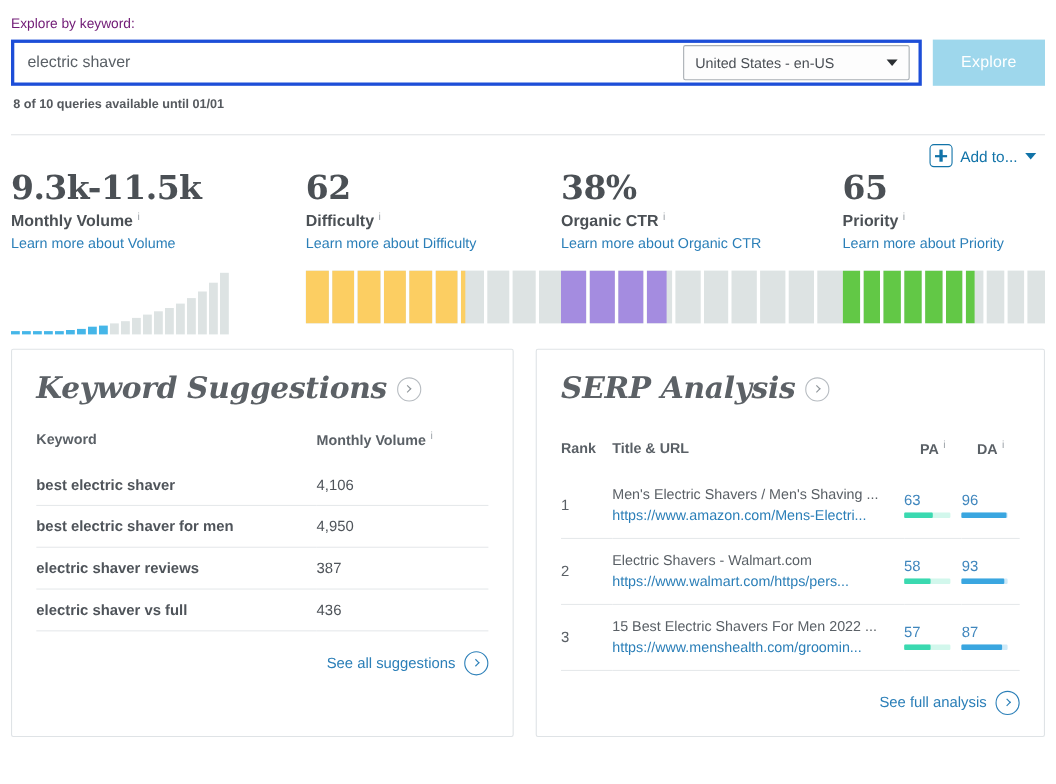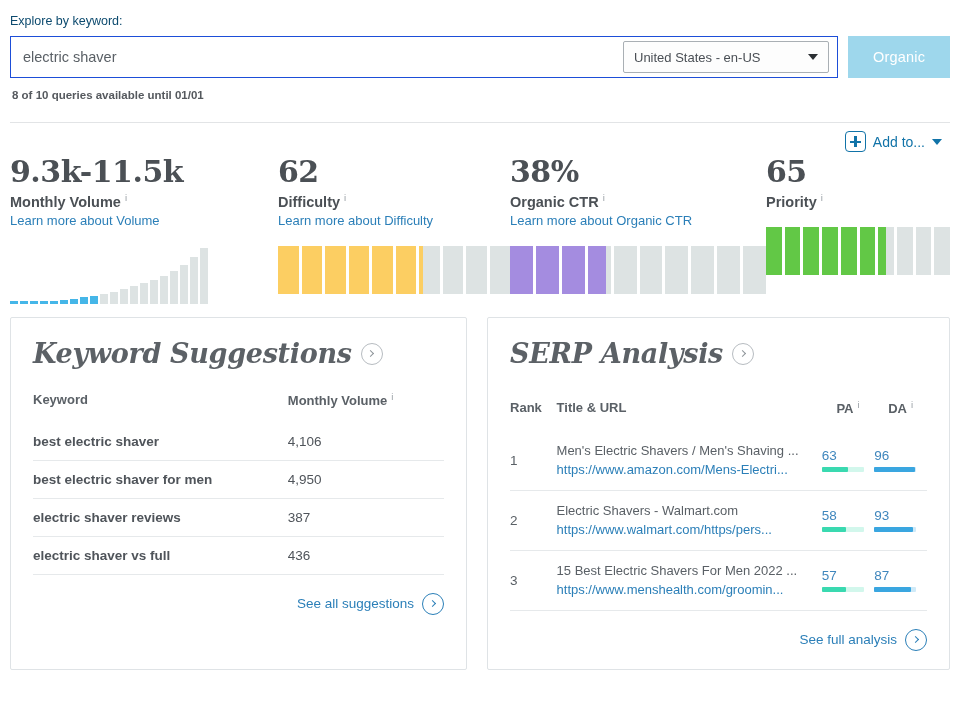--- a/index.html
+++ b/index.html
@@ -8,25 +8,25 @@
     width: 960px; height: 713px;
     background: #ffffff;
     font-family: "Liberation Sans", sans-serif;
     color: #4a4f55;
     overflow: hidden;
   }
 
   
   .search-zone { padding: 14px 10px 0 10px; }
   .explore-label {
-    font-size: 12.5px; color: #0c4a6e; margin-bottom: 8px; letter-spacing: 0;
+    font-size: 12.5px; color: #701a75; margin-bottom: 8px; letter-spacing: 0;
   }
   .search-row { display: flex; align-items: stretch; gap: 10px; }
   .search-box {
-    flex: 1 1 auto; height: 42px; border: 1px solid #1d4ed8;
+    flex: 1 1 auto; height: 42px; border: 3px solid #1d4ed8;
     background: #fff; display: flex; align-items: center;
     padding: 0 6px 0 0; position: relative;
   }
   .search-input {
     flex: 1 1 auto; border: 0; outline: 0; height: 38px;
     font-size: 14.5px; color: #5a6066; padding: 0 12px;
     font-family: "Liberation Sans", sans-serif; background: transparent;
   }
   .locale-select {
     width: 206px; height: 32px; margin-right: 2px;
@@ -185,21 +185,21 @@
   <div class="explore-label">Explore by keyword:</div>
 
   <div class="search-row">
     <div class="search-box">
       <input class="search-input" type="text" value="electric shaver" style="">
       <div class="locale-select">
         <span>United States - en-US</span>
         <span class="caret-down"></span>
       </div>
     </div>
-    <button class="analyze-btn">Organic</button>
+    <button class="analyze-btn">Explore</button>
   </div>
 
   <div class="queries-note">8 of 10 queries available until 01/01</div>
 </div>
 
 <div class="divider"></div>
 
 <div class="addto-row">
   <div class="addto">
     <span class="plus-box"></span>
@@ -288,20 +288,21 @@
         <span class="seg"></span>
         <span class="seg"></span>
         <span class="seg"></span>
         <span class="seg"></span>
         <span class="seg"></span>
       </div>
     </div>
     <div class="metric m4">
       <div class="metric-value">65</div>
       <div class="metric-label">Priority<span class="sup-i">i</span></div>
+      <div class="metric-link">Learn more about Priority</div>
       <div class="meter">
         <span class="seg">
           <span class="fill" style="width:100%;background:#62c846"></span>
         </span>
         <span class="seg">
           <span class="fill" style="width:100%;background:#62c846"></span>
         </span>
         <span class="seg">
           <span class="fill" style="width:100%;background:#62c846"></span>
         </span>

